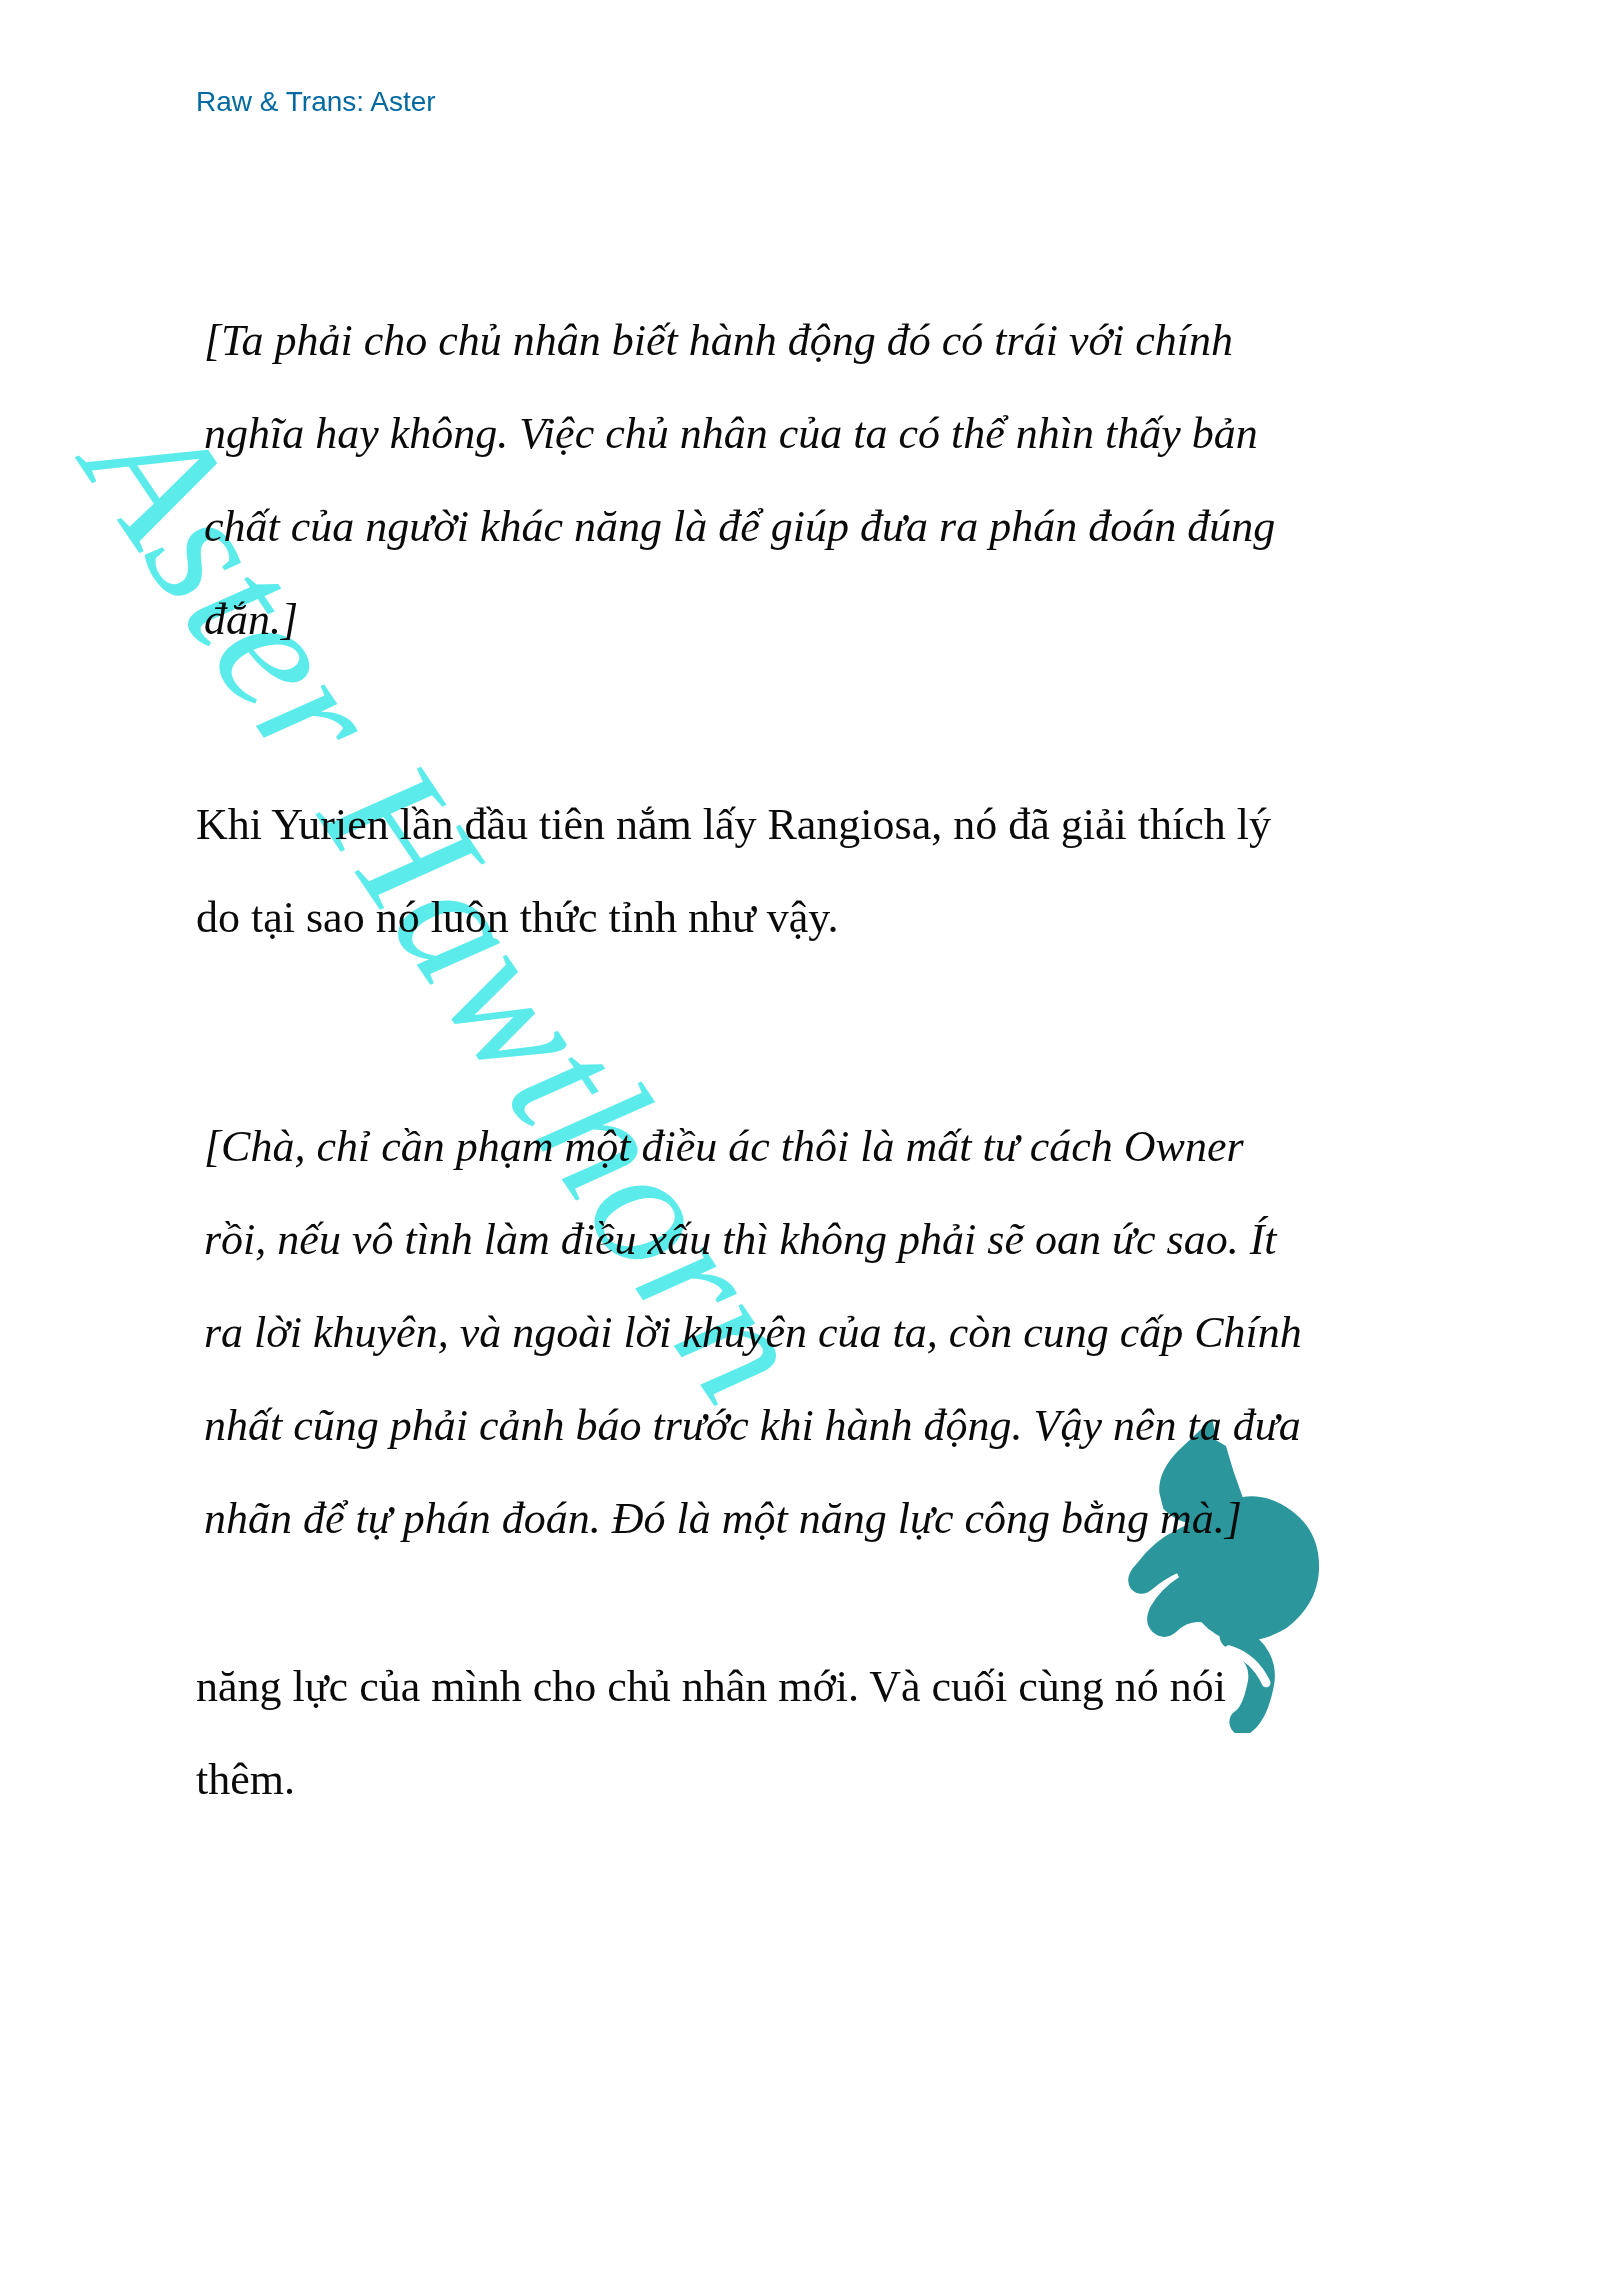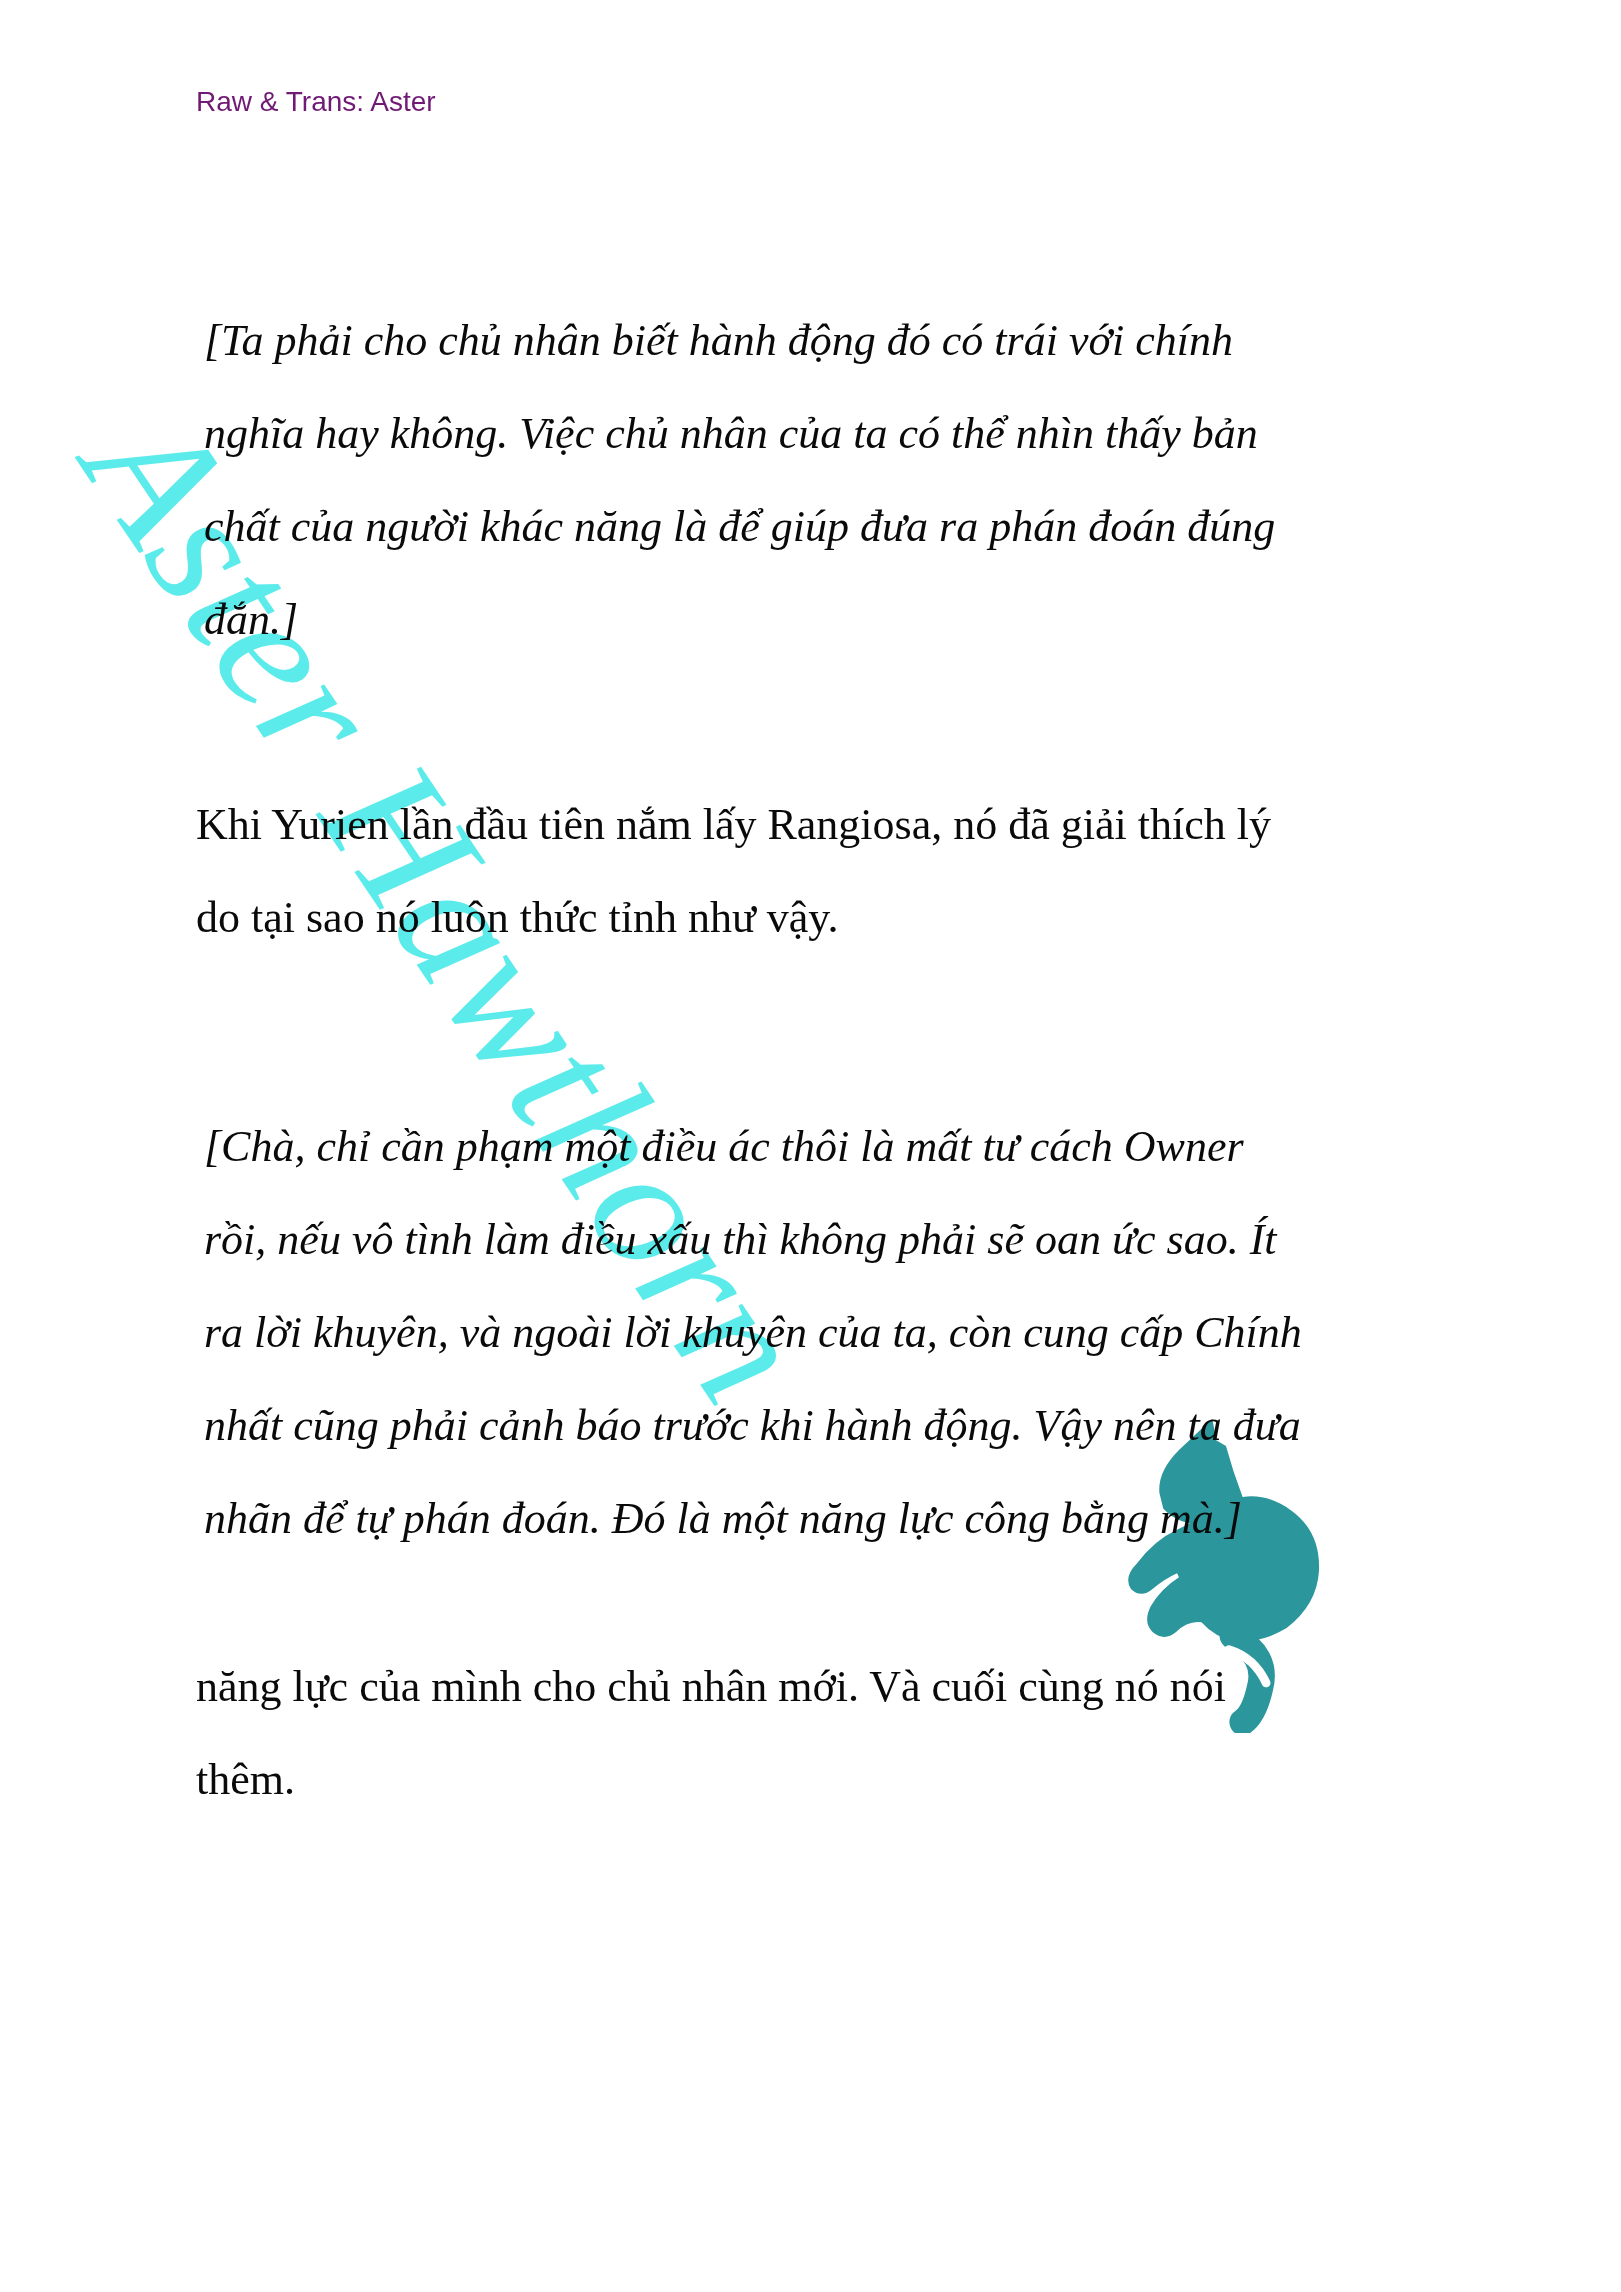--- a/index.html
+++ b/index.html
@@ -7,21 +7,21 @@
     position:relative;
     width:1621px;height:2293px;
     background:#ffffff;
     overflow:hidden;
     font-family:"Liberation Serif","DejaVu Serif",serif;
     color:#0a0a0a;
   }
   .credit{
     position:absolute;left:196px;top:86px;
     font-family:"Liberation Sans","DejaVu Sans",sans-serif;
-    font-size:28px;color:#701a75;white-space:nowrap;z-index:3;
+    font-size:28px;color:#0369a1;white-space:nowrap;z-index:3;
   }
   .watermark{
     position:absolute;left:211px;top:377px;
     font-size:174px;font-style:italic;
     font-family:"Liberation Serif","DejaVu Serif",serif;
     white-space:nowrap;
     transform:rotate(56deg);
     transform-origin:0 0;
     z-index:1;
     letter-spacing:2px;

